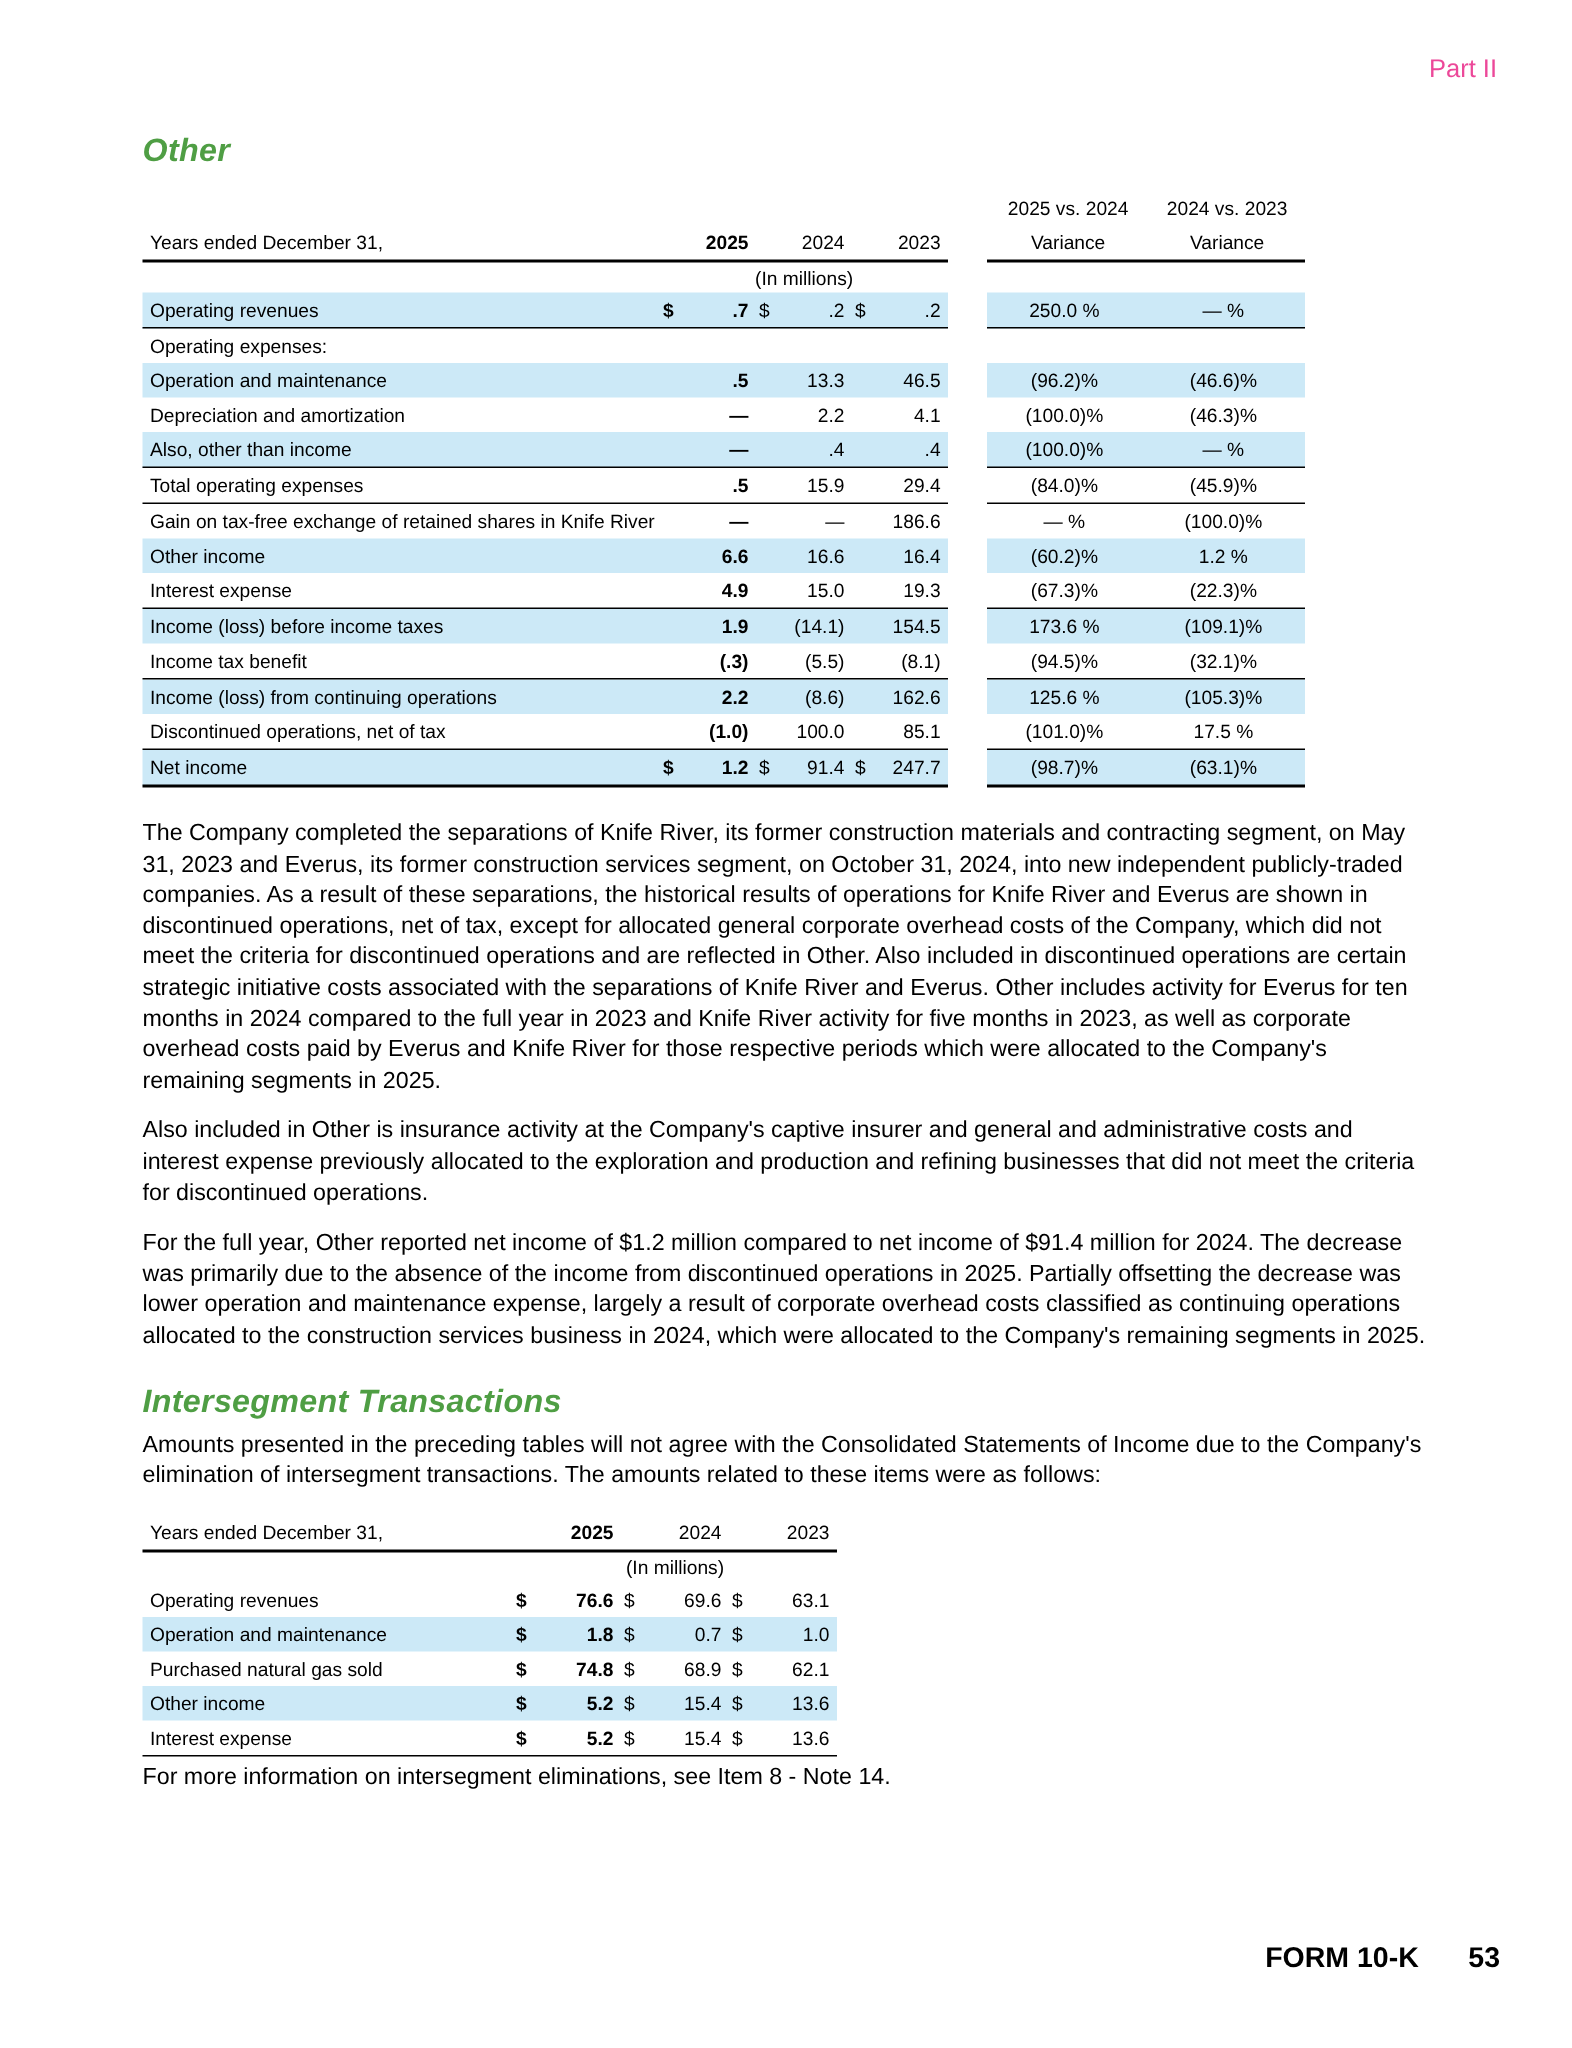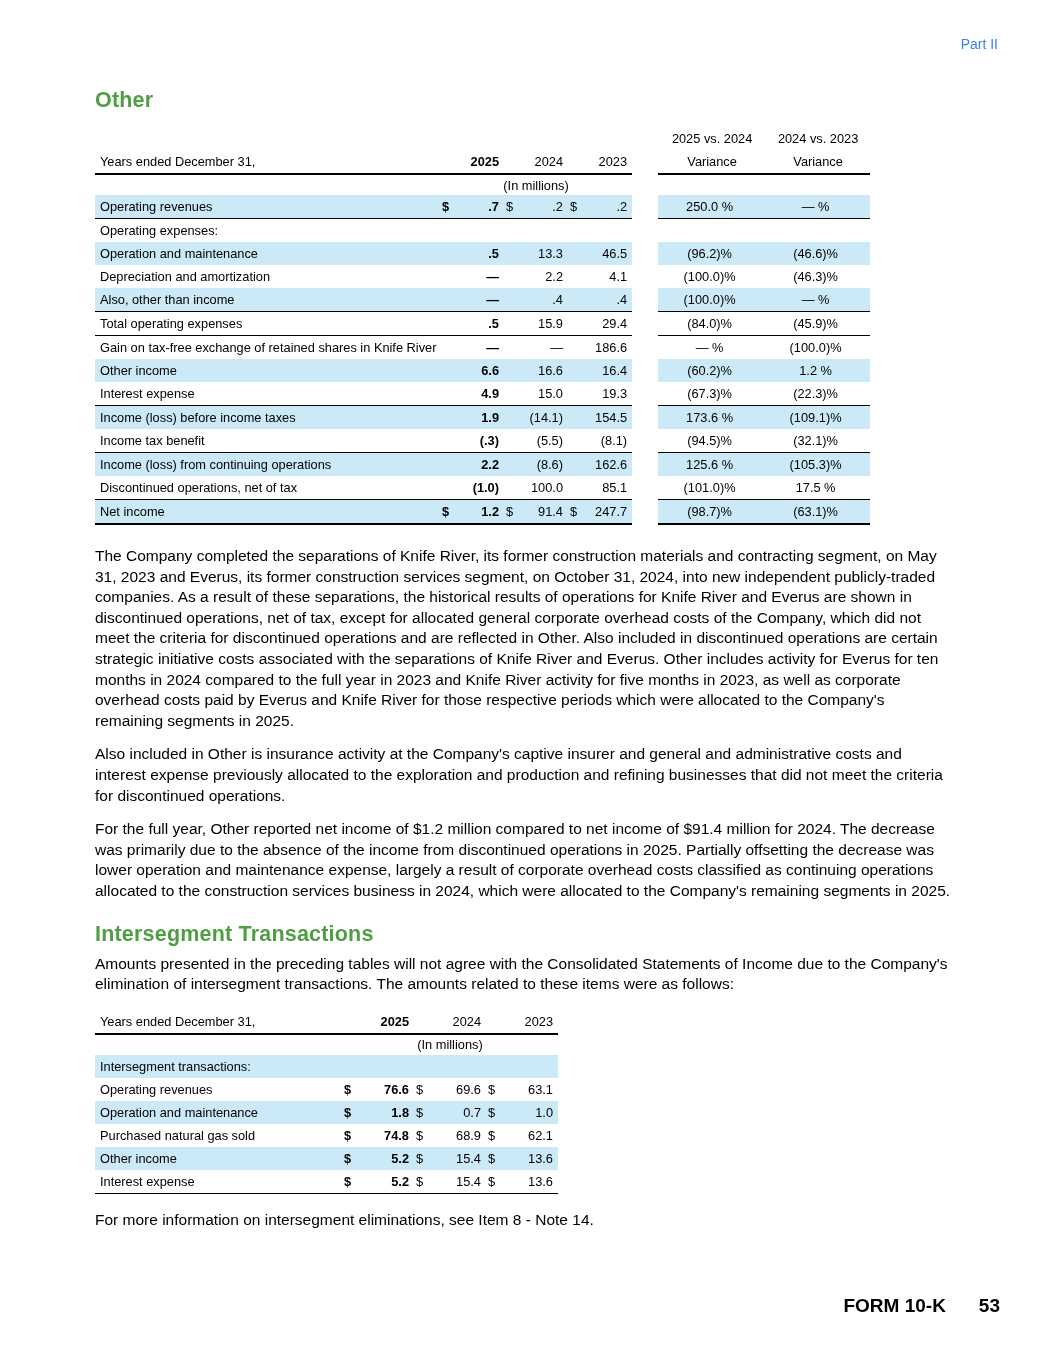--- a/index.html
+++ b/index.html
@@ -1,21 +1,21 @@
 <!DOCTYPE html>
 <html><head>
 <meta charset="utf-8">
 <style>
   * { margin:0; padding:0; box-sizing:border-box; }
   html,body { background:#ffffff; }
   body { font-family:"Liberation Sans", sans-serif; color:#000; }
   .page { position:relative; width:1048px; height:1365px; background:#fff; overflow:hidden; }
-  .part-label { position:absolute; top:36px; right:50px; font-size:14px; color:#3b82f6; }
+  .part-label { position:absolute; top:36px; right:50px; font-size:17px; color:#ec4899; }
   .content { position:absolute; left:95px; top:88px; width:858px; }
-  .section-heading { color:#4f9e44; font-size:21.5px; font-weight:bold; letter-spacing:.2px; }
+  .section-heading { color:#4f9e44; font-size:21.5px; font-weight:bold; letter-spacing:.2px;font-style:italic; }
   .h-other { margin-bottom:14px; }
   .h-intersegment { margin-top:20px; margin-bottom:7px; }
 
   table.fin { border-collapse:collapse; table-layout:fixed; font-size:12.8px; }
   table.t1 { width:775px; }
   table.t2 { width:463px; margin-top:15px; }
   .fin td { padding:4px 5px 4px 0; vertical-align:bottom; white-space:nowrap; overflow:visible; }
   .fin td.lbl { text-align:left; padding-left:5px; }
   .fin td.ind { padding-left:17px; }
   .fin td.col-label { text-align:left; padding-left:5px; }
@@ -34,21 +34,21 @@
   .fin thead tr.hdr-rule td { border-bottom:2px solid #000; }
   .fin thead tr.hdr-rule td.col-spacer { border-bottom:none; }
   .fin .yr { text-align:right; }
   .fin .y2025 { font-weight:bold; }
   .fin .varhead { text-align:center; padding-right:0; }
   .fin .units { text-align:center; padding:2.5px 0 2.5px 0; }
 
   .para { width:858px; font-size:15.5px; line-height:20.6px; margin-top:13px; }
   .para-first { margin-top:21px; }
   .intro { margin-top:0; }
-  .footnote { margin-top:16px; }
+  .footnote { margin-top:4px; }
   .footer { position:absolute; top:1295px; right:48px; display:flex; gap:33px; font-size:19px; font-weight:bold; }
 </style>
 </head>
 <body>
 
 <div class="page">
 
   <div class="part-label">Part II</div>
 
   <div class="content">
@@ -287,29 +287,20 @@
           <td colspan="2" class="yr y2025">2025</td>
           <td colspan="2" class="yr">2024</td>
           <td colspan="2" class="yr">2023</td>
         </tr>
         <tr>
           <td></td>
           <td colspan="6" class="units">(In millions)</td>
         </tr>
       </thead>
       <tbody>
-          <tr class="shaded">
-            <td class="col-label">Intersegment transactions:</td>
-            <td class="col-d1"></td>
-            <td class="col-v1"></td>
-            <td class="col-d2"></td>
-            <td class="col-v2"></td>
-            <td class="col-d3"></td>
-            <td class="col-v3"></td>
-          </tr>
           <tr>
             <td class="col-label ind">Operating revenues</td>
             <td class="col-d1">$</td>
             <td class="col-v1">76.6</td>
             <td class="col-d2">$</td>
             <td class="col-v2">69.6</td>
             <td class="col-d3">$</td>
             <td class="col-v3">63.1</td>
           </tr>
           <tr class="shaded">

